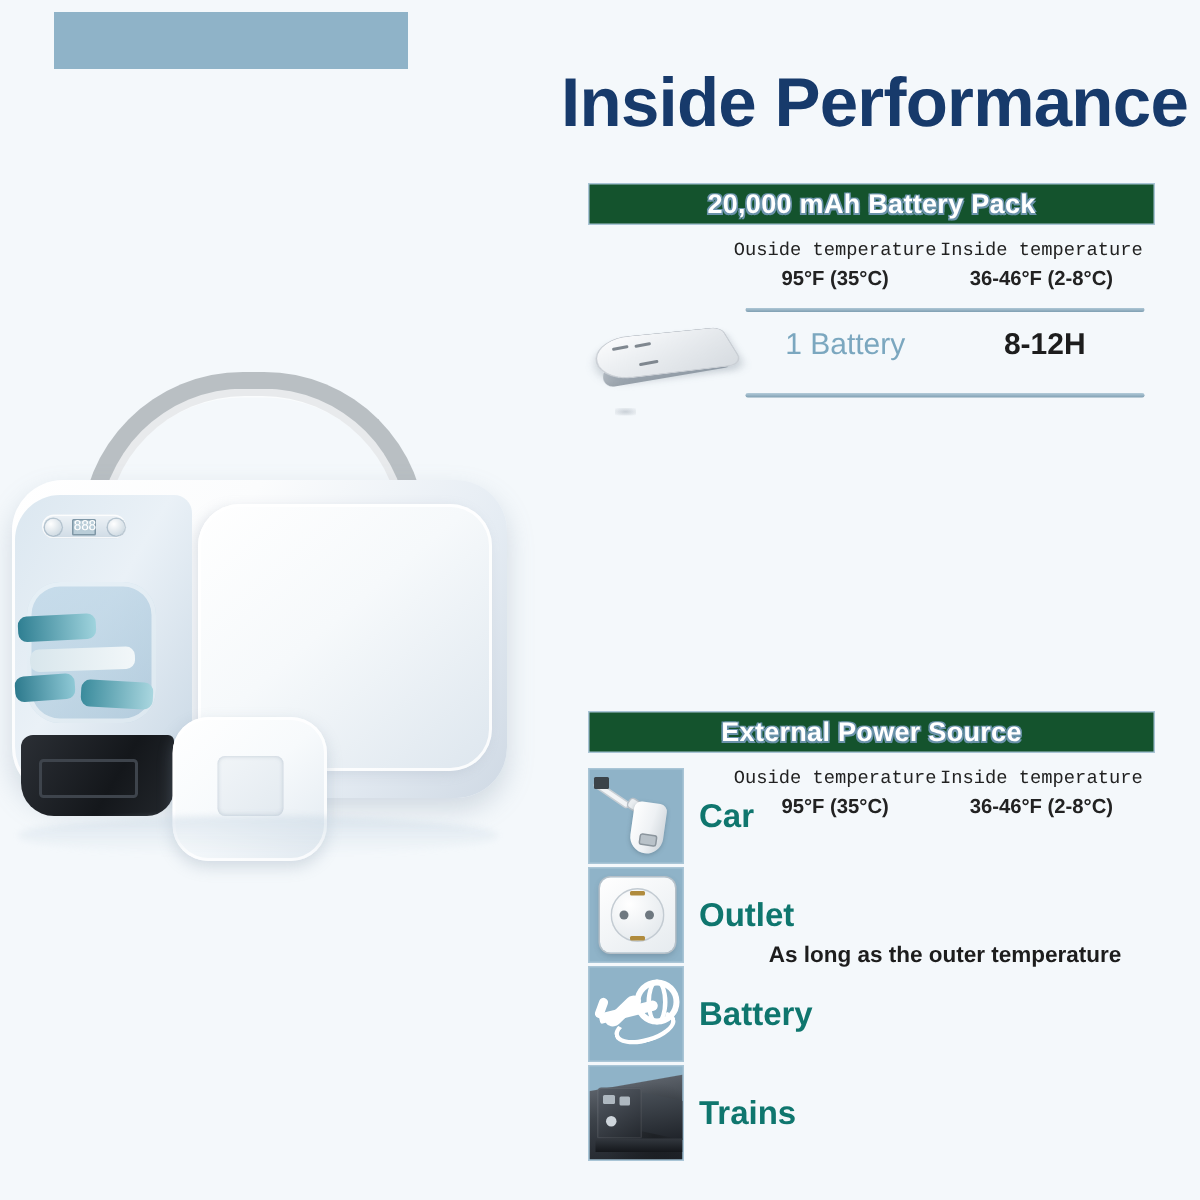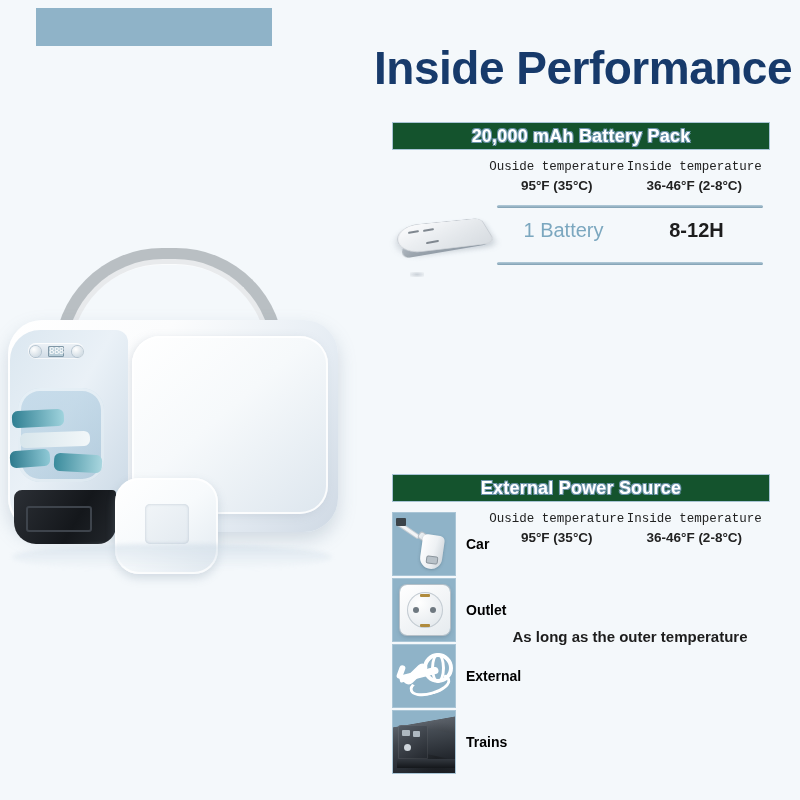--- a/index.html
+++ b/index.html
@@ -188,22 +188,22 @@
     width: 64px;
     height: 64px;
     background: #8fb3c8;
     border: 1px solid #a9c5d6;
     position: relative;
     overflow: hidden;
     flex: none;
   }
   .src-label {
     margin-left: 10px;
-    font-size: 14px;
-    color: #000000;
+    font-size: 22px;
+    color: #0f766e;
     font-weight: bold;
     white-space: nowrap;
   }
 
   #src-car      { top: 512px; }
   #src-outlet   { top: 578px; }
   #src-airplane { top: 644px; }
   #src-trains   { top: 710px; }
 
   
@@ -650,21 +650,21 @@
 
 <div class="src-item" id="src-airplane">
   <div class="src-tile">
     <div class="globe-ring"></div>
     <div class="globe-ring2"></div>
     <div class="globe-orbit"></div>
     <div class="plane-body"></div>
     <div class="plane-wing"></div>
     <div class="plane-tail"></div>
   </div>
-  <div class="src-label">External</div>
+  <div class="src-label">Battery</div>
 </div>
 
 <div class="src-item" id="src-trains">
   <div class="src-tile">
     <div class="train-photo"></div>
     <div class="train-long"></div>
     <div class="train-cab"></div>
     <div class="train-win tw1"></div>
     <div class="train-win tw2"></div>
     <div class="train-light"></div>

